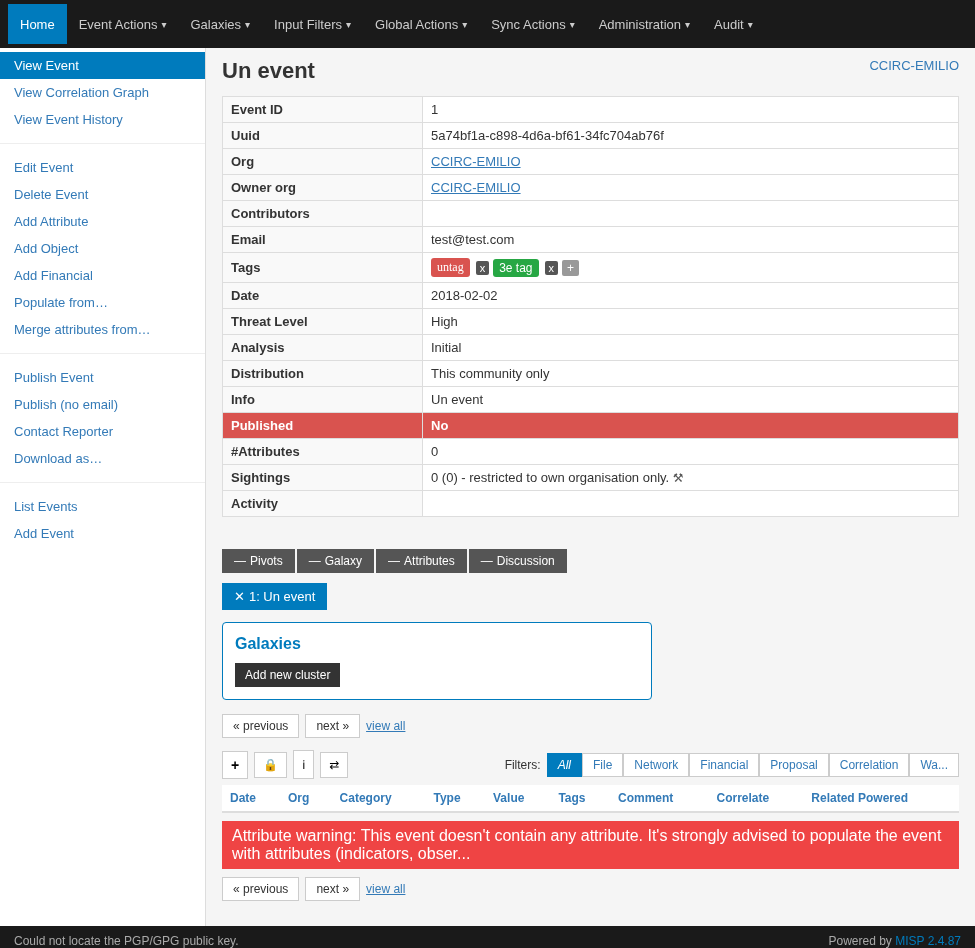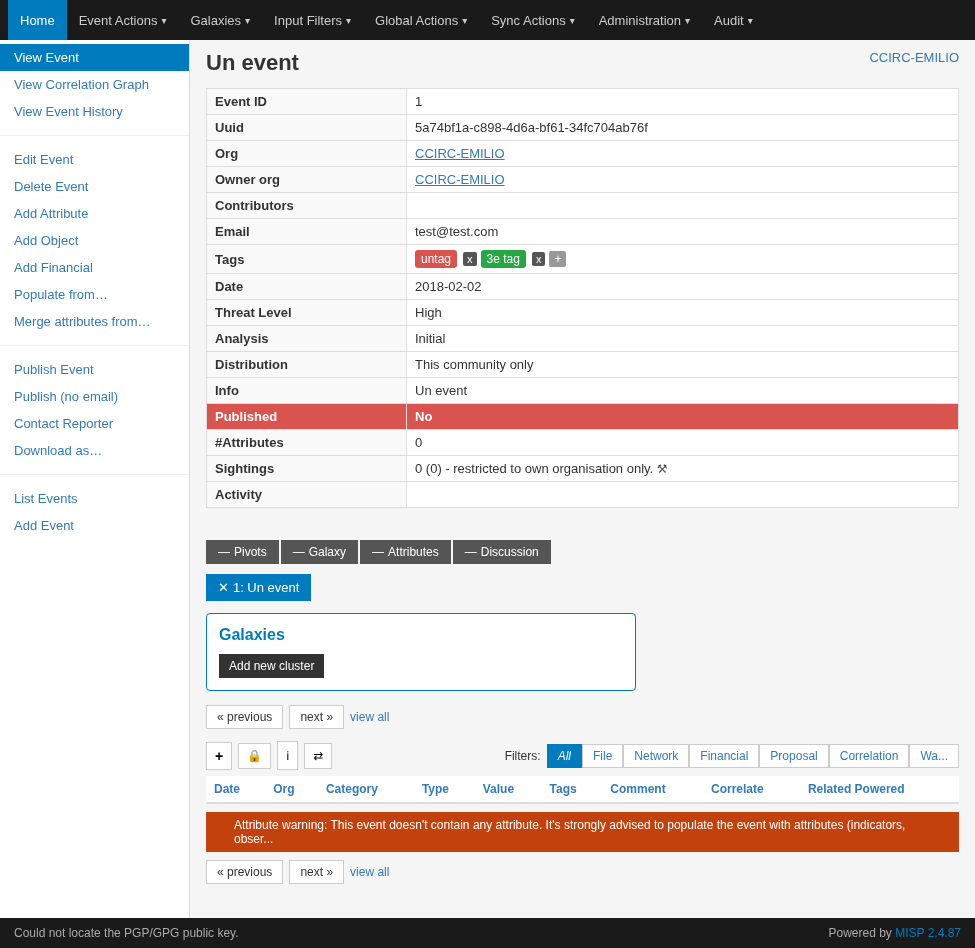--- a/index.html
+++ b/index.html
@@ -3,21 +3,21 @@
   <meta charset="utf-8">
   <style>
     * { box-sizing: border-box; margin: 0; padding: 0; }
     body { font-family: Arial, sans-serif; font-size: 13px; background: #f5f5f5; color: #333; }
 
     
     .navbar {
       background: #1a1a1a;
       display: flex;
       align-items: center;
-      height: 40px;
+      height: 48px;
       padding: 0 8px;
     }
     .navbar-item {
       color: #ccc;
       padding: 0 12px;
       height: 40px;
       display: flex;
       align-items: center;
       cursor: pointer;
       font-size: 13px;
@@ -27,21 +27,21 @@
       background: #007bbd;
       color: #fff;
     }
     .navbar-item .arrow { margin-left: 4px; font-size: 10px; }
 
     
     .layout { display: flex; min-height: calc(948px - 40px - 30px); }
 
     
     .sidebar {
-      width: 190px;
+      width: 206px;
       background: #fff;
       border-right: 1px solid #ddd;
       flex-shrink: 0;
     }
     .sidebar-section { padding: 4px 0; }
     .sidebar-item {
       padding: 6px 14px;
       cursor: pointer;
       color: #337ab7;
       font-size: 13px;
@@ -107,21 +107,21 @@
 
     
     .tag-container { display: flex; align-items: center; gap: 4px; flex-wrap: wrap; }
     .tag {
       display: inline-flex; align-items: center;
       padding: 2px 6px;
       border-radius: 3px;
       font-size: 12px;
       color: #fff;
     }
-    .tag.red { background: #d9534f; }
+    .tag.red { background: #d9534f; font-family: Liberation Serif, serif; }
     .tag.green { background: #27a744; }
     .tag-x {
       background: #555;
       color: #fff;
       border: none;
       border-radius: 2px;
       font-size: 11px;
       padding: 1px 4px;
       cursor: pointer;
       margin-left: 2px;
@@ -194,21 +194,21 @@
     
     .pagination { display: flex; align-items: center; gap: 6px; margin-bottom: 12px; }
     .page-btn {
       background: #fff;
       border: 1px solid #ccc;
       padding: 4px 10px;
       cursor: pointer;
       font-size: 12px;
       color: #333;
     }
-    .view-all-link { color: #337ab7; cursor: pointer; font-size: 12px; }
+    .view-all-link { color: #337ab7; cursor: pointer; font-size: 12px; text-decoration: underline; }
 
     
     .attr-toolbar {
       display: flex;
       align-items: center;
       gap: 6px;
       margin-bottom: 6px;
     }
     .attr-add-btn {
       background: #fff;
@@ -253,24 +253,24 @@
       padding: 6px 8px;
       border-bottom: 2px solid #ddd;
       text-align: left;
       font-size: 12px;
       color: #337ab7;
       cursor: pointer;
     }
 
     
     .warning-bar {
-      background: #c2410c;
-      color: #fff;
-      padding: 6px 28px;
-      font-size: 12px;
+      background: #ef4444;
+      color: #fff;
+      padding: 6px 10px;
+      font-size: 16px;
       margin-bottom: 8px;
     }
 
     
     .footer {
       background: #1a1a1a;
       color: #aaa;
       height: 30px;
       display: flex;
       align-items: center;

